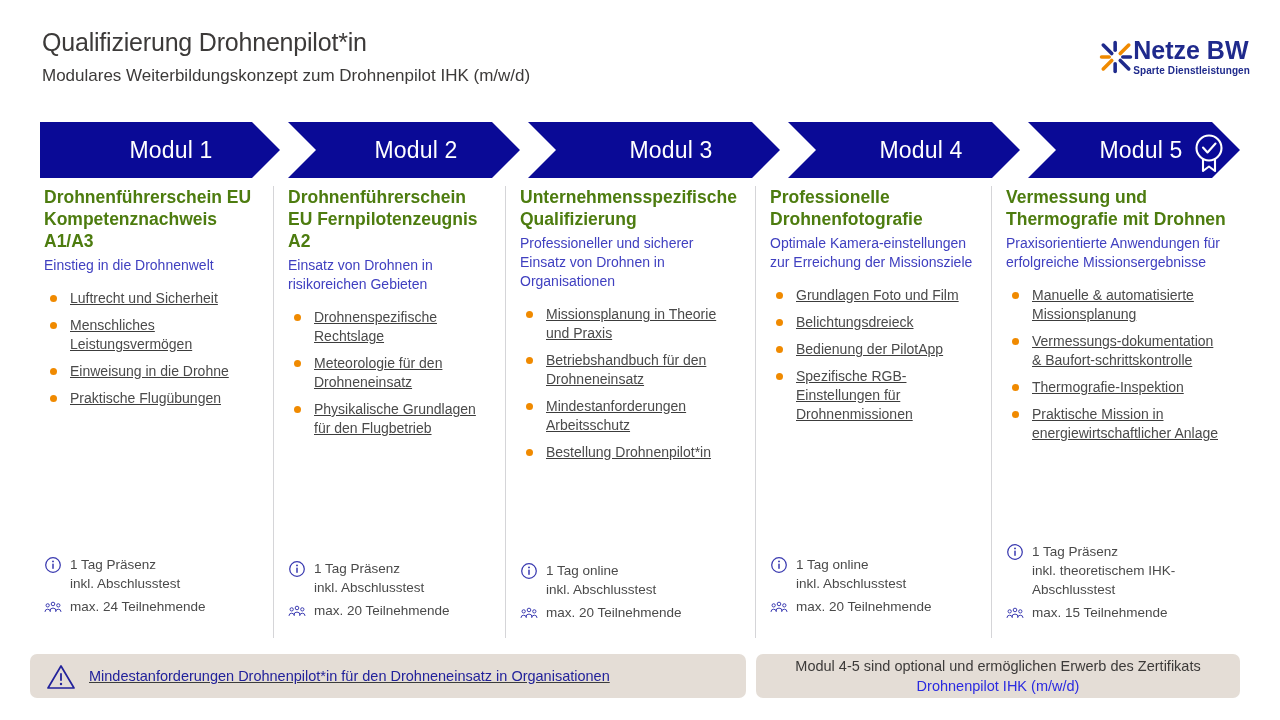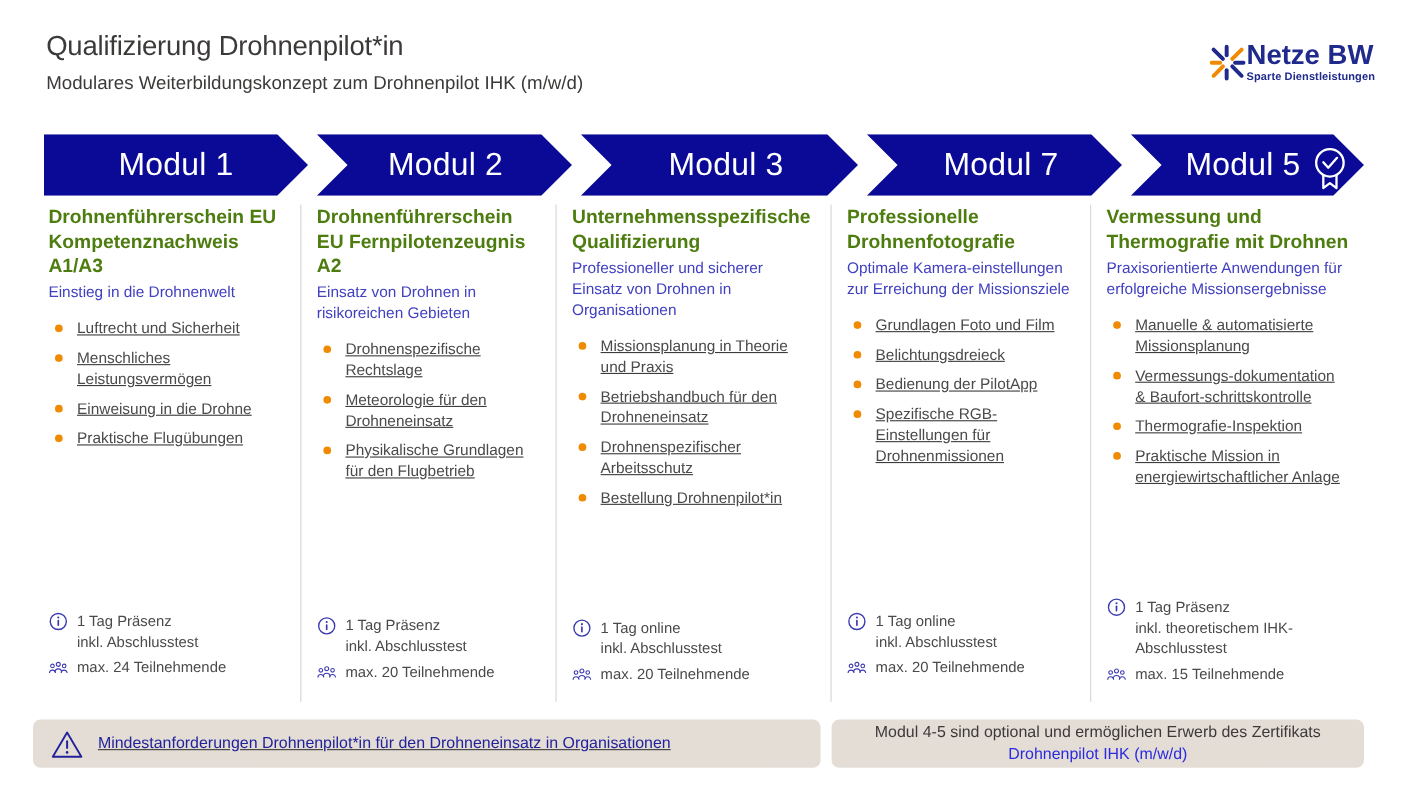--- a/index.html
+++ b/index.html
@@ -28,22 +28,23 @@
   .logo-mark{width:34px;height:34px;flex:none;}
   .logo-text{display:flex;flex-direction:column;line-height:1;}
   .logo-name{font-size:25px;font-weight:700;color:#1f2a8c;letter-spacing:0px;}
   .logo-sub{font-size:10px;font-weight:700;color:#1f2a8c;margin-top:3px;letter-spacing:0.1px;}
 
   
   .band{position:absolute;left:40px;top:122px;width:1200px;height:56px;}
   .band svg{display:block;}
   .band-label{
     position:absolute;top:0;height:56px;display:flex;align-items:center;justify-content:center;
-    color:#ffffff;font-size:29px;font-weight:400;letter-spacing:0.2px;
+    color:#ffffff;font-size:23px;font-weight:400;letter-spacing:0.2px;
     pointer-events:none;
+    padding-left:11px;
   }
   .badge-icon{position:absolute;top:11px;left:1152px;width:34px;height:40px;}
 
   
   .cols{position:absolute;left:40px;top:186px;width:1200px;height:452px;display:flex;}
   .col{position:relative;box-sizing:border-box;display:flex;flex-direction:column;}
   .col + .col{border-left:1px solid #d5d5d8;}
   .col-inner{padding:0 14px 0 0;}
   .c1{width:233px;}
   .c2{width:232px;}
@@ -127,21 +128,21 @@
       <path d="M488,0 L712,0 L740,28 L712,56 L488,56 L516,28 Z" fill="#0A0A96"></path>
 
       <path d="M748,0 L952,0 L980,28 L952,56 L748,56 L776,28 Z" fill="#0A0A96"></path>
 
       <path d="M988,0 L1172,0 L1200,28 L1172,56 L988,56 L1016,28 Z" fill="#0A0A96"></path>
     </svg>
 
     <div class="band-label" style="left:0px;width:240px;">Modul 1</div>
     <div class="band-label" style="left:250px;width:230px;">Modul 2</div>
     <div class="band-label" style="left:500px;width:240px;">Modul 3</div>
-    <div class="band-label" style="left:760px;width:220px;">Modul 7</div>
+    <div class="band-label" style="left:760px;width:220px;">Modul 4</div>
     <div class="band-label" style="left:1000px;width:180px;">Modul 5</div>
 
     <svg class="badge-icon" viewBox="0 0 34 40">
       <circle cx="17" cy="15" r="12.5" fill="none" stroke="#ffffff" stroke-width="2.1"></circle>
       <path d="M11 14.5 L15.5 19.5 L23.5 10.5" fill="none" stroke="#ffffff" stroke-width="2.1" stroke-linecap="round" stroke-linejoin="round"></path>
       <path d="M11 26 L11 38 L17 33.5 L23 38 L23 26" fill="none" stroke="#ffffff" stroke-width="2.1" stroke-linejoin="round"></path>
     </svg>
   </div>
 
   <div class="cols">
@@ -219,21 +220,21 @@
       </div>
     </div>
 
     <div class="col c3">
       <div class="col-inner">
         <h2 class="mod-title">Unternehmensspezifische Qualifizierung</h2>
         <p class="mod-desc">Professioneller und sicherer Einsatz von Drohnen in Organisationen</p>
         <ul class="bullets">
           <li>Missionsplanung in Theorie und Praxis</li>
           <li>Betriebshandbuch für den Drohneneinsatz</li>
-          <li>Drohnenspezifischer Arbeitsschutz</li>
+          <li>Mindestanforderungen Arbeitsschutz</li>
           <li>Bestellung Drohnenpilot*in</li>
         </ul>
       </div>
       <div class="meta" style="bottom:12px;">
         <div class="meta-row">
           <svg class="meta-icon" viewBox="0 0 18 18">
             <circle cx="9" cy="9" r="7.3" fill="none" stroke="#3a3ab0" stroke-width="1.25"></circle>
             <circle cx="9" cy="5.4" r="0.95" fill="#3a3ab0"></circle>
             <rect x="8.25" y="7.4" width="1.5" height="5.6" rx="0.7" fill="#3a3ab0"></rect>
           </svg>

